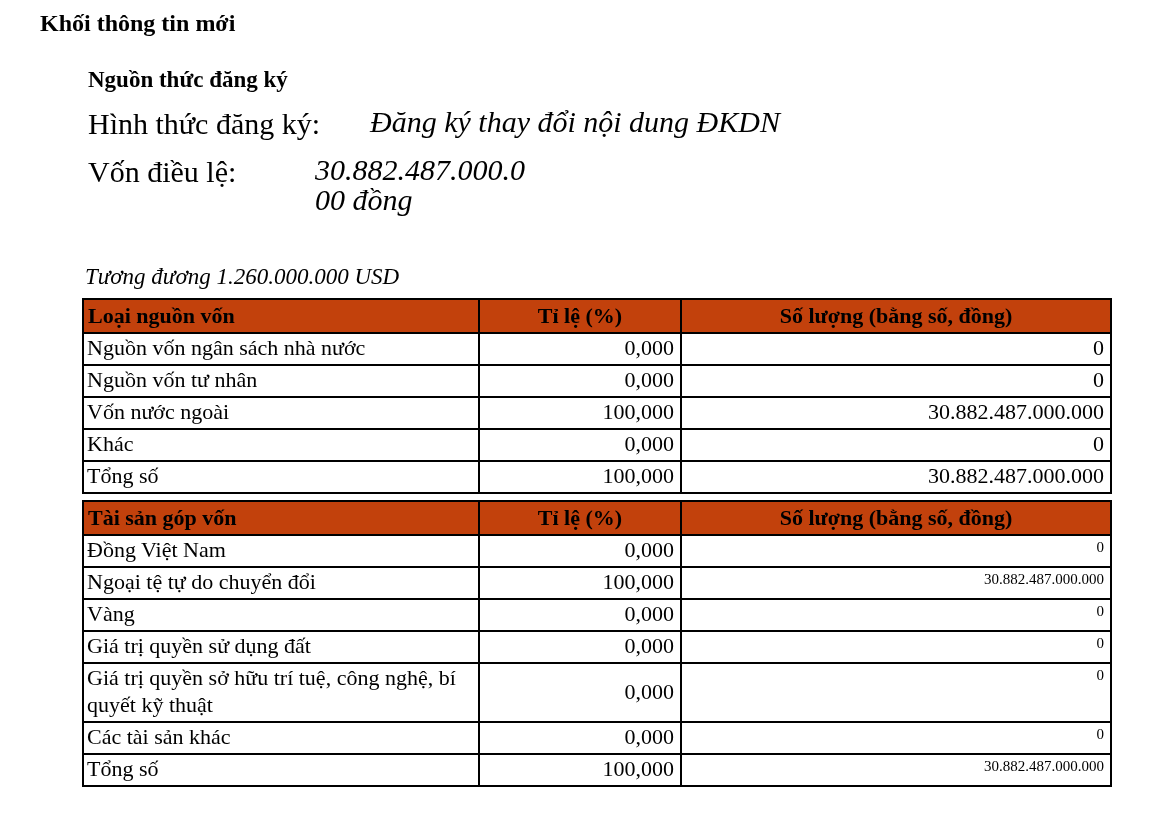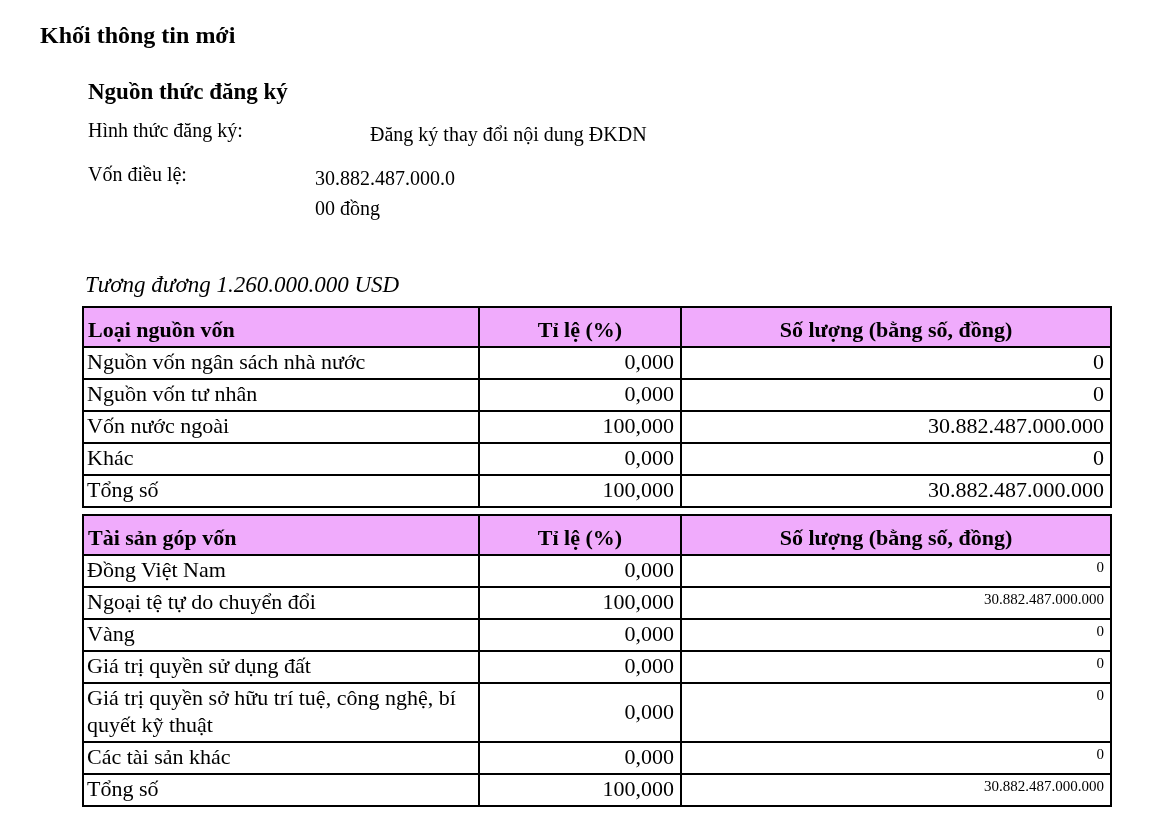--- a/index.html
+++ b/index.html
@@ -8,40 +8,40 @@
     background: #ffffff;
     color: #000000;
     font-family: "Liberation Serif", "DejaVu Serif", serif;
   }
   body { height: 828px; overflow: hidden; }
   .doc { padding: 4px 40px 0 40px; }
 
   .doc-title {
     font-size: 24px;
     font-weight: bold;
-    margin-top: 18px;
+    margin-top: 6px;
   }
   .section-heading {
     font-size: 23px;
     font-weight: bold;
     margin-left: 48px;
   }
   .heading-registration { margin-top: 30px; }
   .heading-capital    { margin-top: 31px; }
 
   .field {
     display: flex;
     margin-left: 48px;
-    font-size: 20px;
+    font-size: 30px;
     margin-top: 14px;
   }
   .field .field-label { flex: none; }
   .field-registration .field-label { width: 282px; }
   .field-capital      .field-label { width: 227px; }
-  .italic { }
+  .italic { font-style: italic; }
   .field-value { line-height: 30px; }
 
   .equivalent {
     margin-left: 45px;
     margin-top: 49px;
     font-size: 23px;
     font-style: italic;
   }
 
   table.cap-table {
@@ -52,24 +52,24 @@
     table-layout: fixed;
     font-size: 22px;
   }
   table.asset-table { margin-top: 6px; }
   .cap-table th, .cap-table td {
     border: 2px solid #000000;
     line-height: 27px;
     overflow: hidden;
   }
   .cap-table th {
-    background: #f0abfc;
+    background: #c2410c;
     font-weight: bold;
     text-align: center;
-    padding: 8px 4px 3px 4px;
+    padding: 2px 4px 3px 4px;
   }
   .cap-table td { padding: 0 6px 3px 3px; }
   .cap-table .col-0 { width: 396px; text-align: left; }
   .cap-table .col-1 { width: 202px; }
   .cap-table .col-2 { width: 430px; }
   .cap-table td.col-1, .cap-table td.col-2 { text-align: right; }
   
   .asset-table td.col-2 {
     font-size: 15px;
     vertical-align: top;

